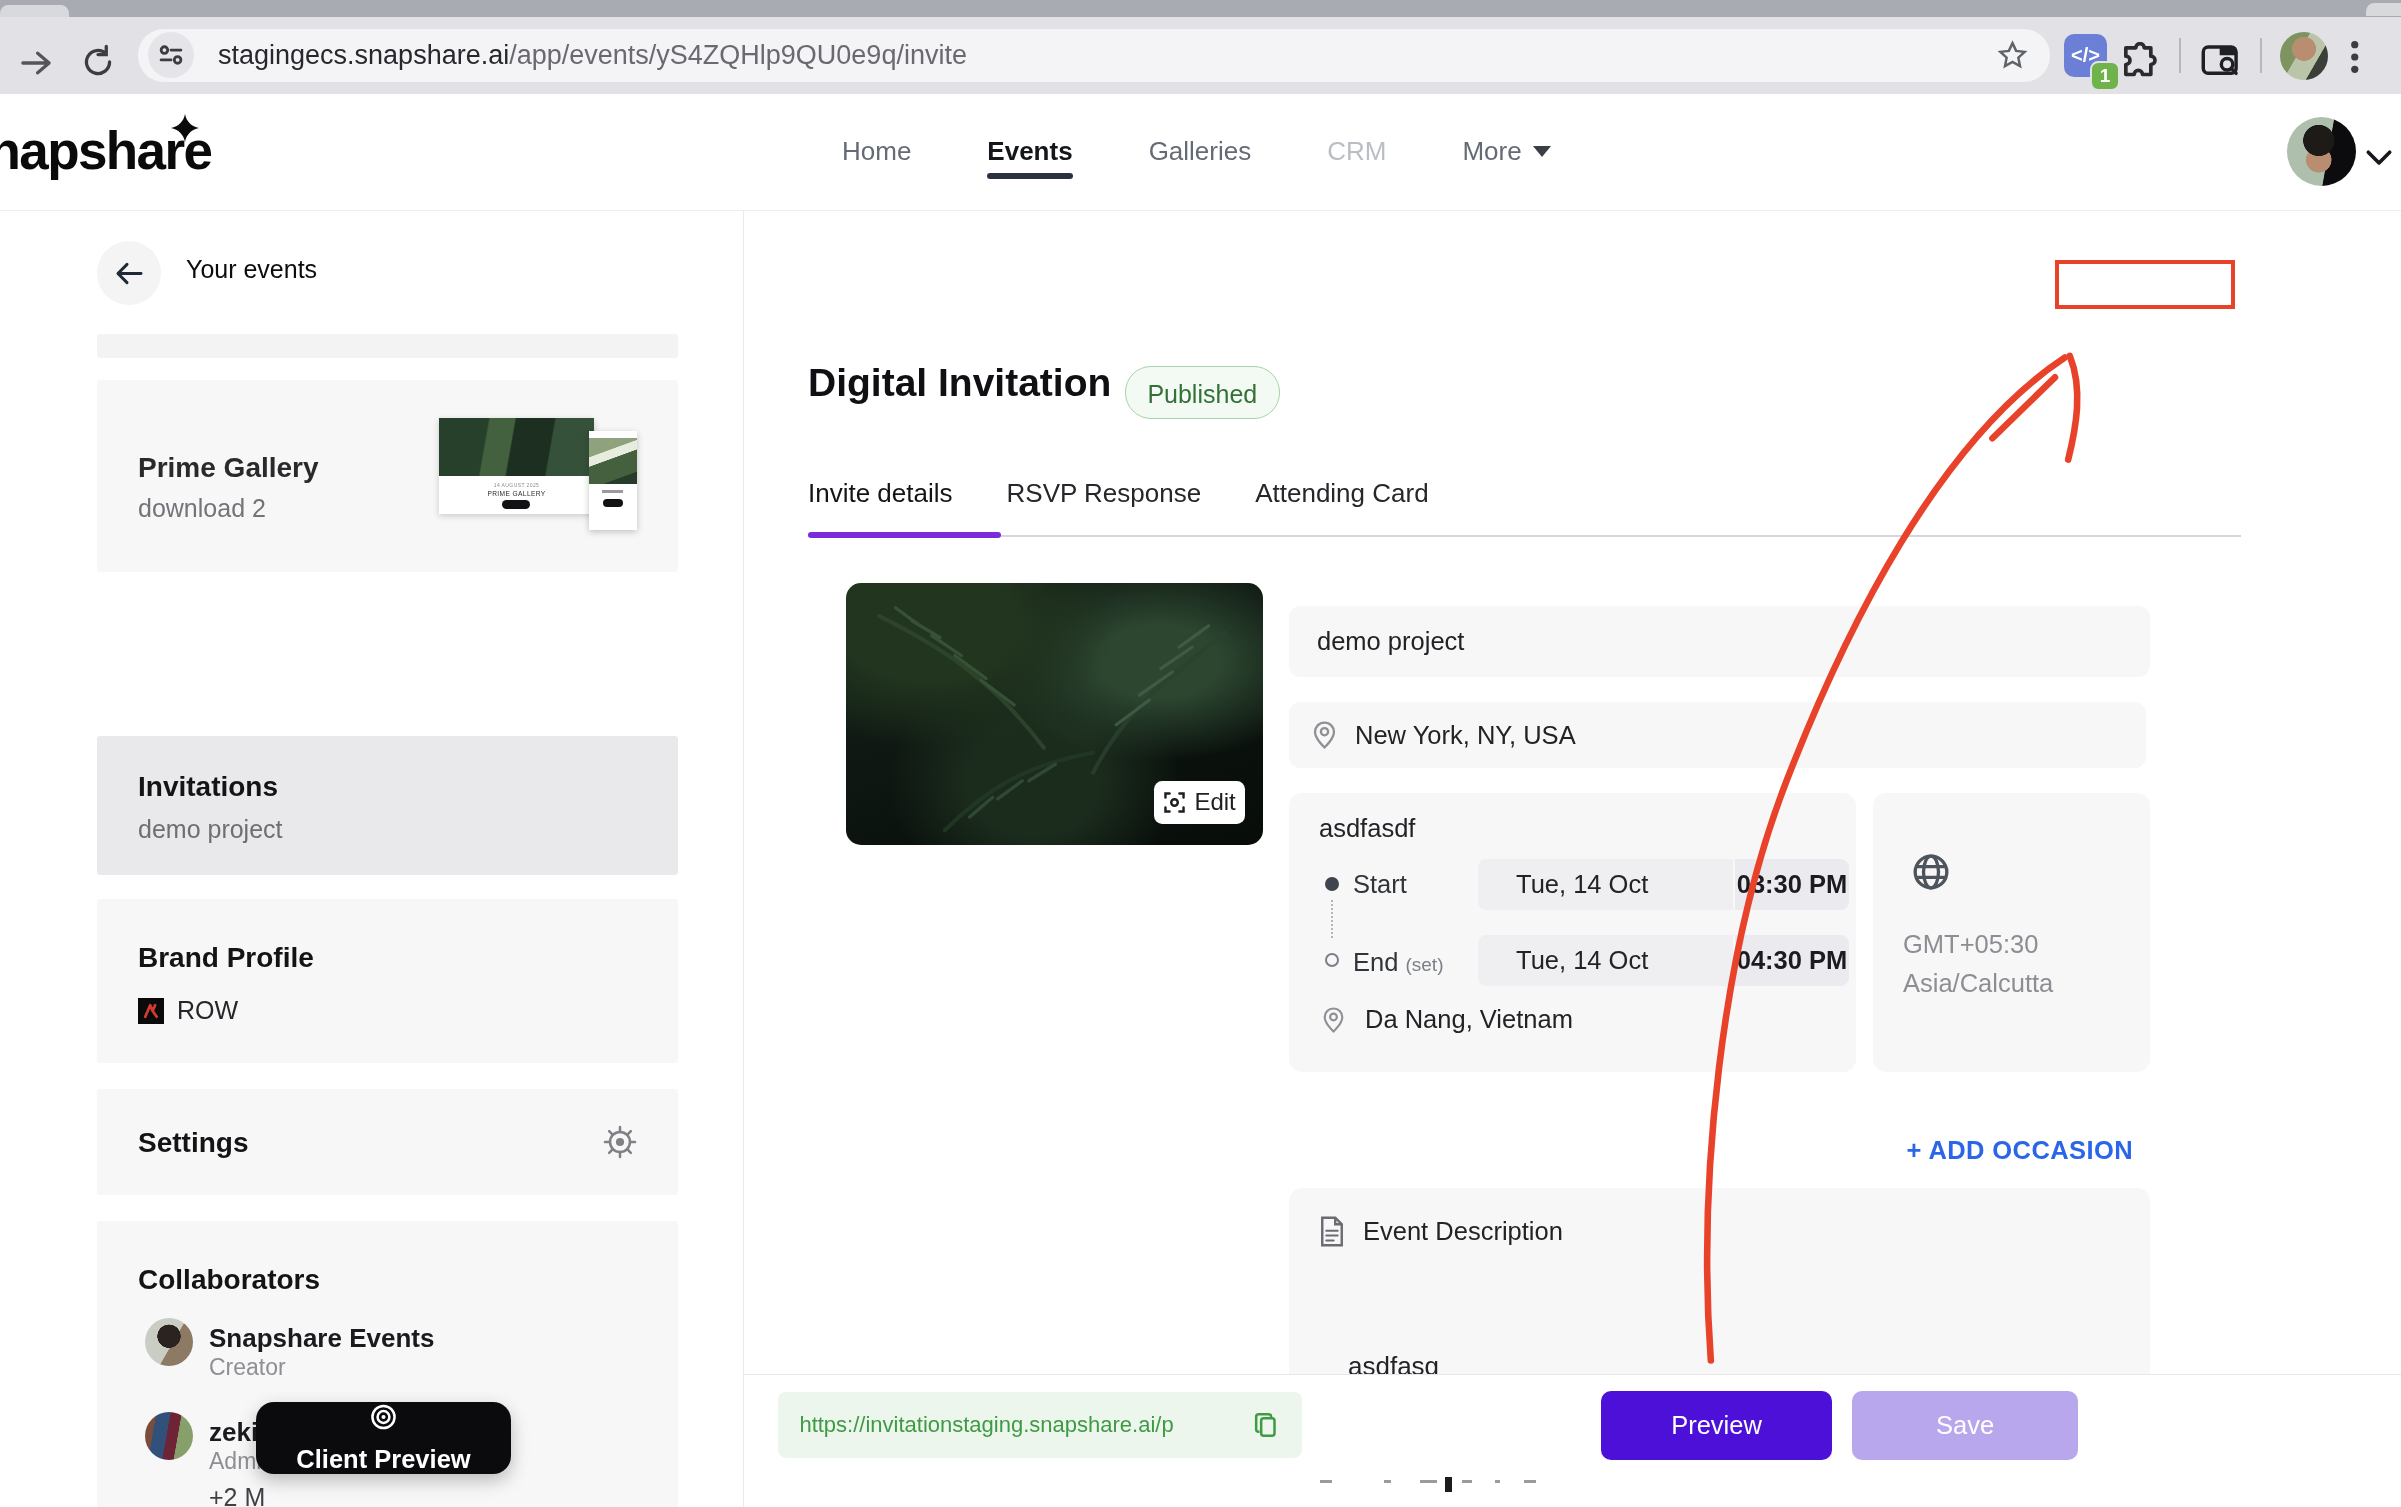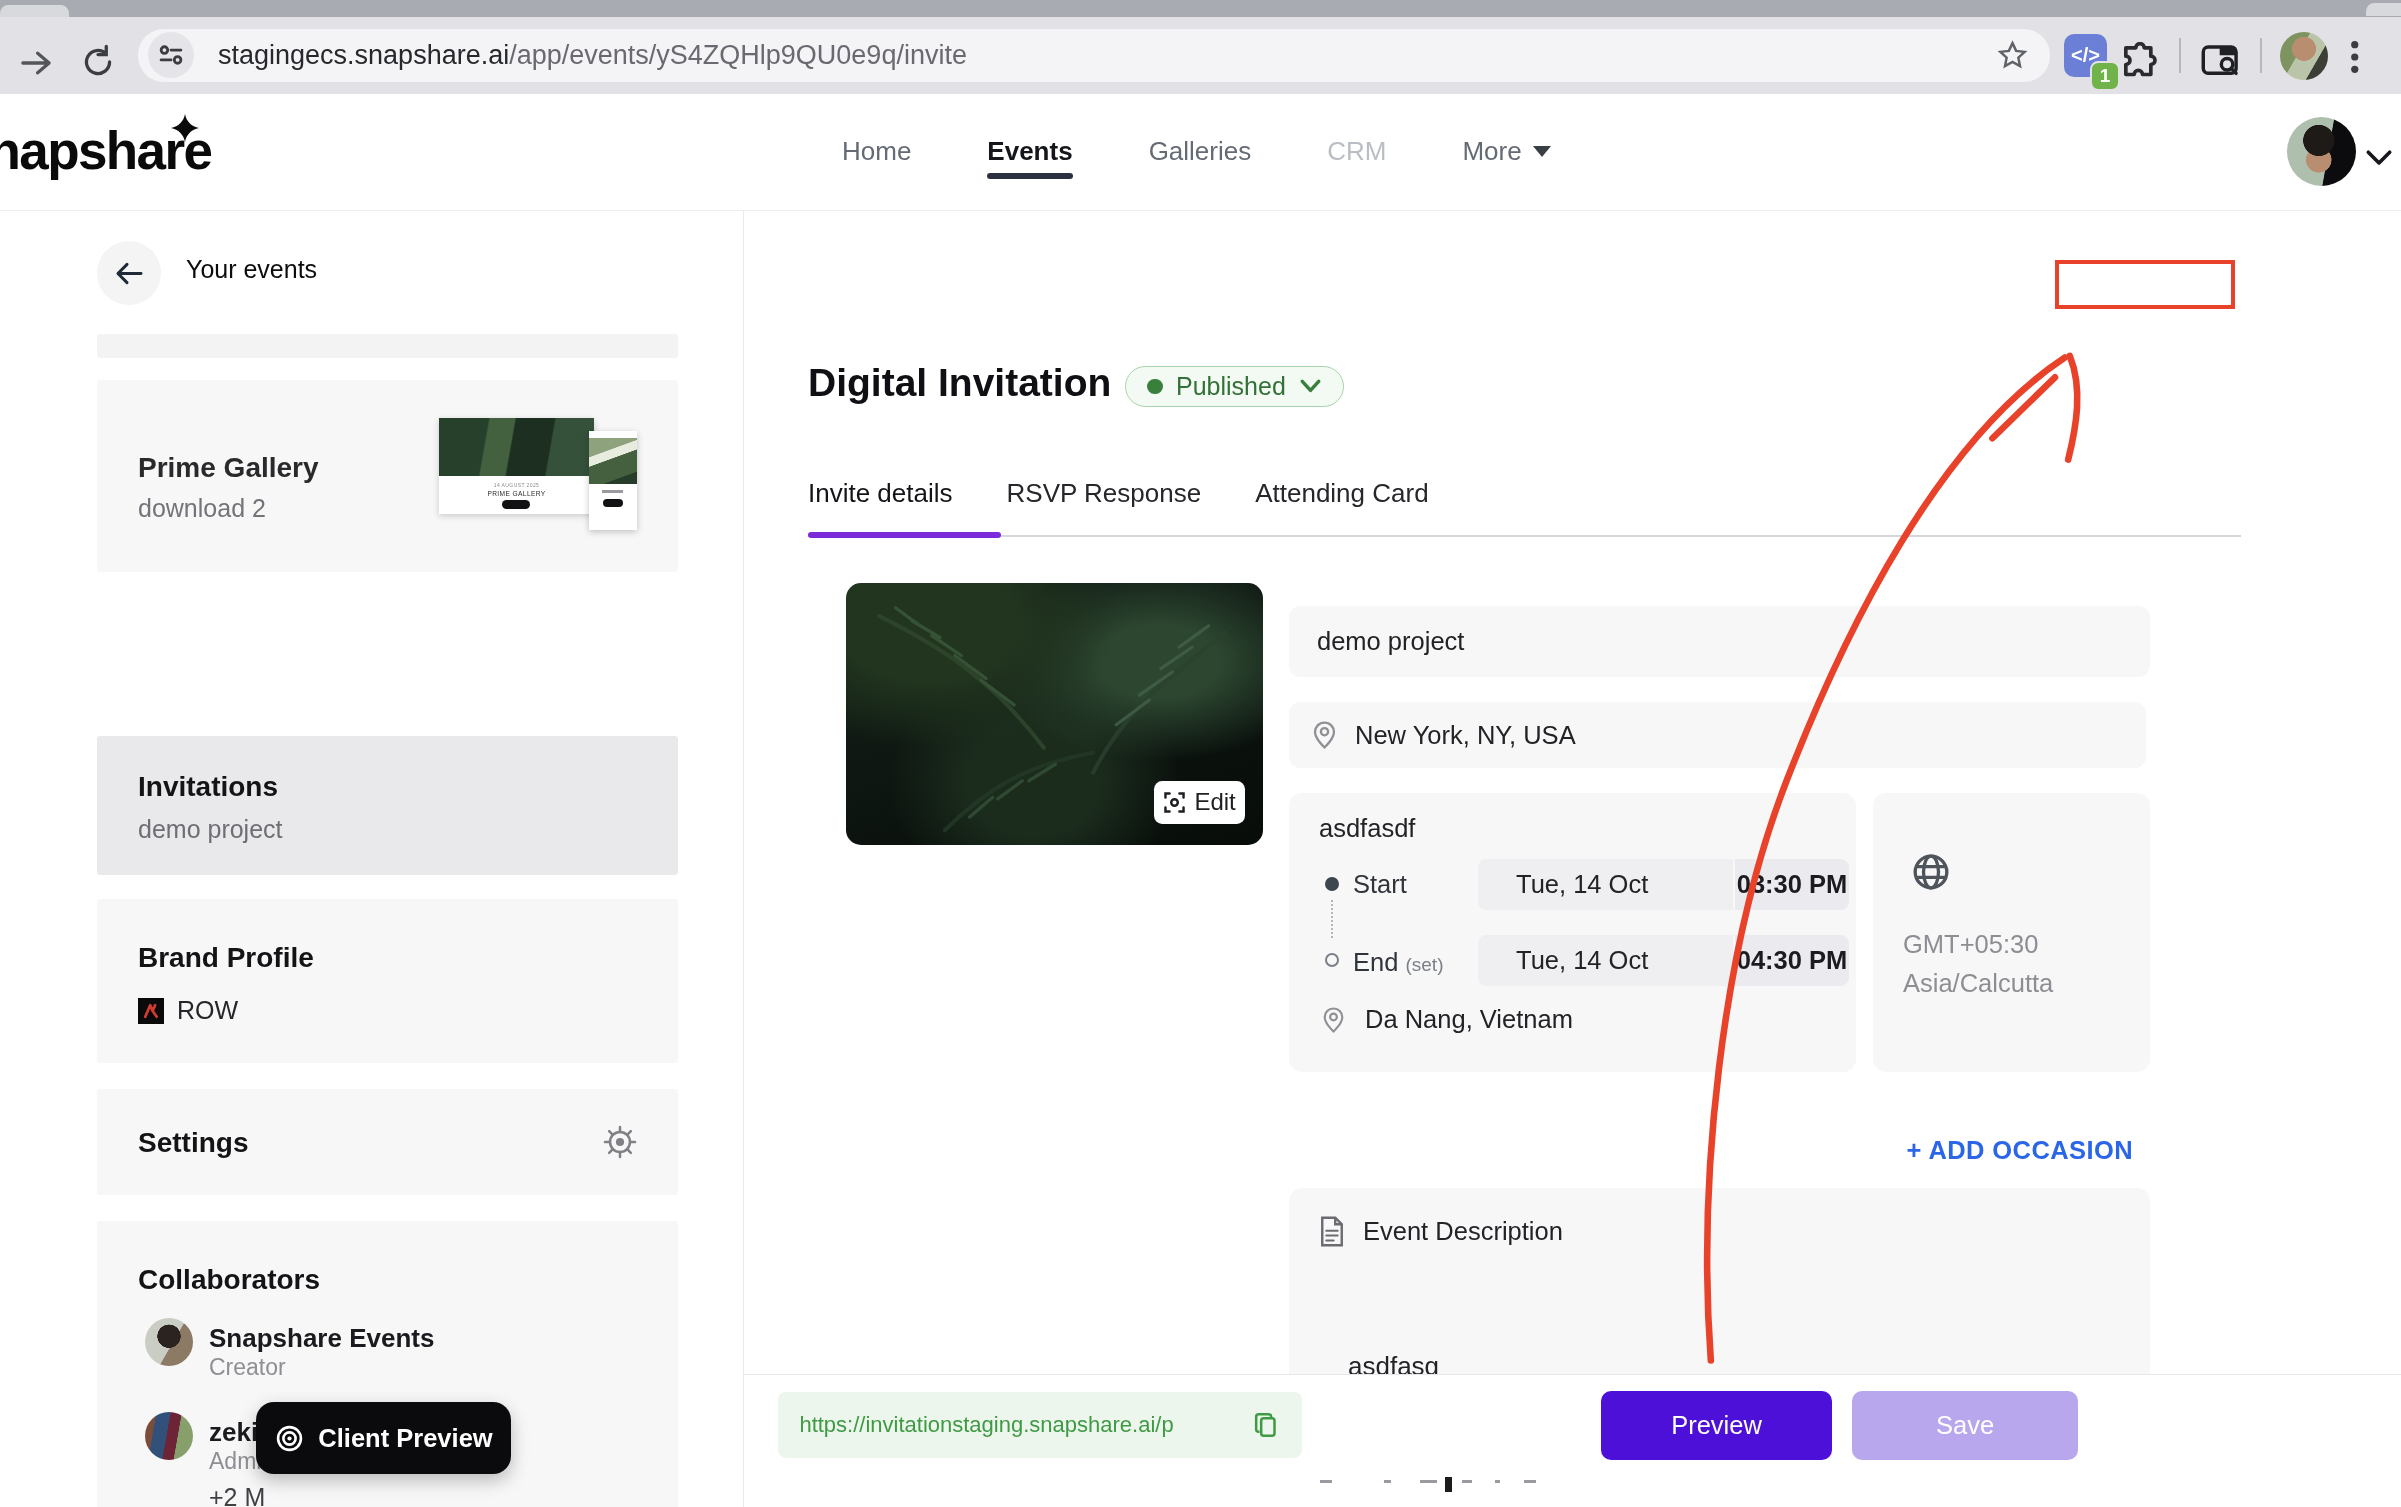--- a/index.html
+++ b/index.html
@@ -78,29 +78,29 @@
   .settings-title { position:absolute; left:41px; top:38px; font-size:28px; font-weight:bold; color:#141417; }
   .settings-icon { position:absolute; right:38px; top:33px; color:#808086; }
   .card-collab { top:1010px; height:511px; }
   .collab-title { position:absolute; left:41px; top:43px; font-size:28px; font-weight:bold; color:#141417; }
   .collab-av { position:absolute; left:48px; width:48px; height:48px; border-radius:50%; }
   .collab-av1 { top:97px; background: radial-gradient(circle at 50% 38%, #2a2320 0 30%, transparent 31%), linear-gradient(120deg,#c9cdc4 0 55%, #8c7a64 56%); }
   .collab-av2 { top:191px; background: linear-gradient(100deg,#7a4d3a 0 20%, #31507a 21% 45%, #6d2437 46% 65%, #87a06b 66%); }
   .collab-name { position:absolute; left:112px; font-size:26px; color:#1b1b1f; font-weight:bold; }
   .collab-role { position:absolute; left:112px; font-size:23px; color:#8e8e94; }
   .collab-more { position:absolute; left:112px; top:262px; font-size:25px; color:#3f3f44; }
-  .client-preview { position:absolute; left:256px; top:1191px; width:255px; height:72px; background:#0b0b0d; border-radius:18px; display:flex; align-items:center; justify-content:center; gap:13px; color:#fff; box-shadow:0 6.6px 18px rgba(0,0,0,.25); cursor:pointer; }
+  .client-preview { position:absolute; left:256px; top:1191px; width:255px; height:72px; background:#0b0b0d; border-radius:18px; display:flex; align-items:center; justify-content:center; gap:13px; color:#fff; box-shadow:0 6.6px 18px rgba(0,0,0,.25); cursor:pointer;flex-direction:column; }
   .client-preview span { font-size:25.5px; font-weight:bold; }
 
   
   .main { position:absolute; left:744px; top:211px; width:1657px; height:1296px; background:#fff; }
   .red-rect { position:absolute; left:1311px; top:49px; width:180px; height:49px; border:4.1px solid #e8432a; z-index:6; }
   .arrow-svg { position:absolute; left:0; top:0; width:1657px; height:1296px; z-index:4; pointer-events:none; }
   .page-title { position:absolute; left:64px; top:150px; font-size:39px; font-weight:bold; color:#101014; }
-  .status-pill { position:absolute; left:381px; top:155px; height:41px; border:1.6px solid #a7d3aa; background:#f3faf3; border-radius:26px; display:flex; align-items:center; gap:13px; padding:0 21.4px; cursor:pointer; }
+  .status-pill { position:absolute; left:381px; top:155px; height:53px; border:1.6px solid #a7d3aa; background:#f3faf3; border-radius:26px; display:flex; align-items:center; gap:13px; padding:0 21.4px; cursor:pointer;flex-direction:column; }
   .status-dot { width:15.6px; height:15.6px; border-radius:50%; background:#39803c; }
   .status-label { font-size:25px; color:#337137; }
   .tabs { position:absolute; left:64px; top:267px; display:flex; gap:54px; }
   .tab { font-size:26px; color:#26262b; padding-bottom:33px; cursor:pointer; }
   .tab.active { color:#141418; }
   .tab-underline { position:absolute; left:64px; top:321px; width:193px; height:5.8px; background:#7c2bdb; border-radius:3.3px; z-index:2; }
   .tab-line { position:absolute; left:64px; top:324px; width:1433px; height:1.6px; background:#d6d6da; }
 
   .cover { position:absolute; left:102px; top:372px; width:417px; height:262px; border-radius:15px; overflow:hidden;
      background: radial-gradient(ellipse at 20% 15%, #22361f 0 18%, transparent 40%), radial-gradient(ellipse at 75% 30%, #2c4630 0 14%, transparent 38%), radial-gradient(ellipse at 45% 75%, #1b2c1d 0 20%, transparent 45%), linear-gradient(160deg,#16231a 0%, #0d1510 55%, #070c09 100%); }

